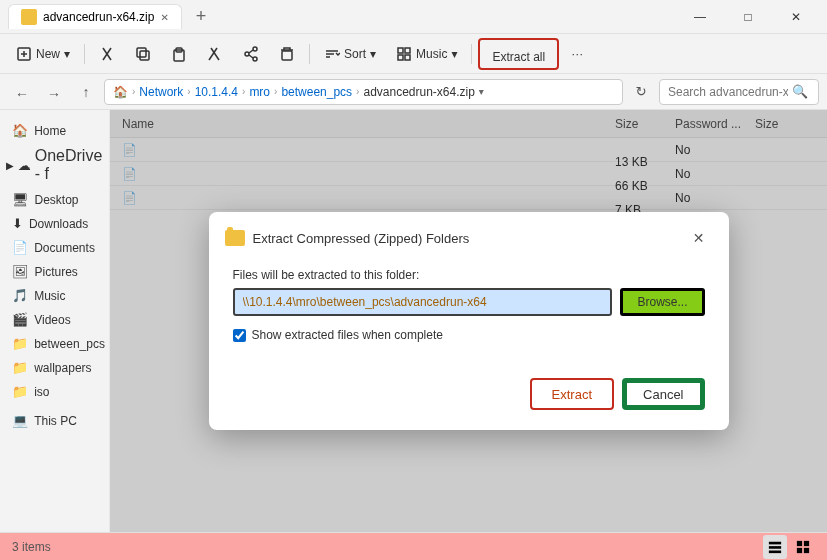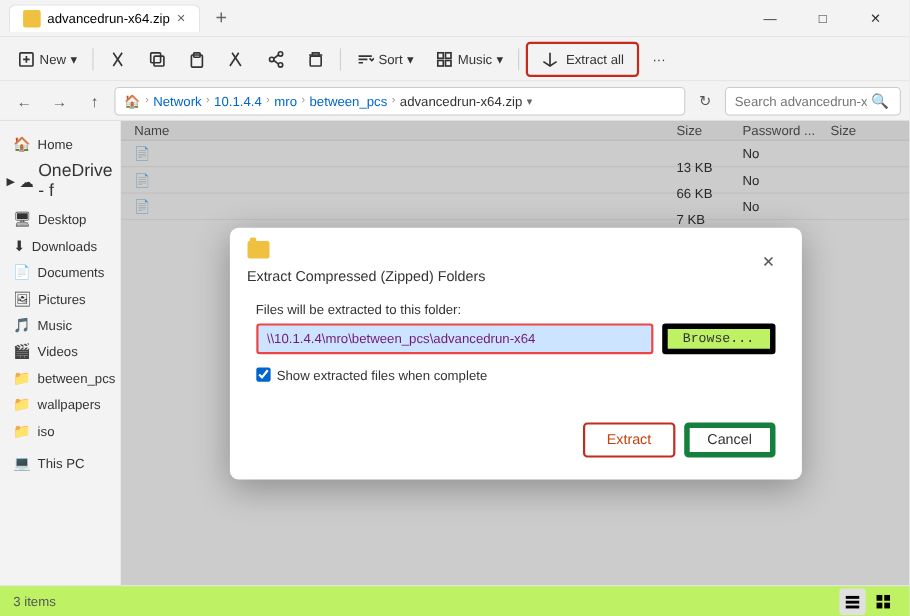--- a/index.html
+++ b/index.html
@@ -22,21 +22,21 @@
     .toolbar {
       display: flex; align-items: center; background: #f3f3f3; height: 40px; padding: 0 8px; gap: 4px;
       border-bottom: 1px solid #e0e0e0;
     }
     .toolbar-btn { display: flex; align-items: center; gap: 4px; padding: 4px 8px; border: none; background: transparent; border-radius: 4px; cursor: pointer; font-size: 12px; color: #333; height: 32px; }
     .toolbar-btn svg { width: 16px; height: 16px; }
     .toolbar-divider { width: 1px; height: 20px; background: #d0d0d0; margin: 0 2px; }
     .extract-all-btn { 
       display: flex; align-items: center; gap: 6px; padding: 4px 12px; 
       border: 2px solid #c42b1c; background: transparent; border-radius: 4px; 
-      cursor: pointer; font-size: 12px; color: #333; height: 32px; font-weight: 500;
+      cursor: pointer; font-size: 12px; color: #333; height: 32px; font-weight: 500; flex-direction: column;
     }
 
     
     .address-bar {
       display: flex; align-items: center; background: #f3f3f3; height: 36px; padding: 0 8px; gap: 4px;
       border-bottom: 1px solid #e0e0e0;
     }
     .nav-btn { width: 28px; height: 28px; border: none; background: transparent; border-radius: 4px; cursor: pointer; display: flex; align-items: center; justify-content: center; font-size: 14px; color: #555; }
     .breadcrumb-bar { 
       flex: 1; display: flex; align-items: center; height: 26px; background: white; 
@@ -56,53 +56,53 @@
 
     
     .sidebar { width: 110px; background: #f3f3f3; padding: 8px 0; overflow-y: auto; border-right: 1px solid #e8e8e8; }
     .sidebar-item { display: flex; align-items: center; gap: 6px; padding: 4px 8px; cursor: pointer; font-size: 12px; color: #333; border-radius: 4px; margin: 1px 4px; white-space: nowrap; overflow: hidden; }
     .sidebar-group { display: flex; align-items: center; gap: 4px; padding: 4px 6px; font-size: 12px; color: #333; cursor: pointer; }
 
     
     .content { flex: 1; background: white; position: relative; overflow: hidden; }
 
     
-    .table-header { display: flex; align-items: center; background: #f9f9f9; border-bottom: 1px solid #e8e8e8; padding: 8px 12px; font-size: 12px; color: #555; height: 18px; }
+    .table-header { display: flex; align-items: center; background: #f9f9f9; border-bottom: 1px solid #e8e8e8; padding: 8px 12px; font-size: 12px; color: #555; height: 28px; }
     .th-name { flex: 1; }
     .th-size { width: 60px; }
     .th-password { width: 80px; }
     .th-size2 { width: 60px; }
 
     
     .table-row { display: flex; align-items: center; padding: 3px 12px; font-size: 12px; color: #333; border-bottom: 1px solid #f0f0f0; height: 24px; }
     .tr-name { flex: 1; display: flex; align-items: center; gap: 6px; }
     .tr-size { width: 60px; margin-top: 25px; }
     .tr-password { width: 80px; }
     .tr-size2 { width: 60px; }
 
     
-    .status-bar { display: flex; align-items: center; background: #bef264; height: 28px; padding: 0 12px; border-top: 1px solid #e0e0e0; font-size: 12px; color: #555; justify-content: space-between; }
+    .status-bar { display: flex; align-items: center; background: #fca5a5; height: 28px; padding: 0 12px; border-top: 1px solid #e0e0e0; font-size: 12px; color: #555; justify-content: space-between; }
     .status-right { display: flex; gap: 4px; align-items: center; }
     .view-icon-btn { width: 24px; height: 24px; border: none; background: transparent; cursor: pointer; display: flex; align-items: center; justify-content: center; border-radius: 3px; }
     .view-icon-btn.active { background: #e0e0e0; }
 
     
     .dialog-overlay { position: absolute; top: 0; left: 0; right: 0; bottom: 0; background: rgba(0,0,0,0.2); display: flex; align-items: center; justify-content: center; z-index: 100; }
     .dialog { background: white; width: 520px; border-radius: 8px; box-shadow: 0 8px 32px rgba(0,0,0,0.3); overflow: hidden; }
     .dialog-titlebar { display: flex; align-items: center; justify-content: space-between; padding: 12px 16px 8px 16px; }
-    .dialog-title-left { display: flex; gap: 8px; font-size: 13px; color: #333; flex-direction: column; }
+    .dialog-title-left { display: flex; align-items: center; gap: 8px; font-size: 13px; color: #333; }
     .dialog-folder-icon { width: 20px; height: 16px; background: #f0c040; border-radius: 2px; position: relative; }
     .dialog-folder-icon::before { content: ''; position: absolute; top: -3px; left: 2px; width: 6px; height: 4px; background: #f0c040; border-radius: 2px 2px 0 0; }
     .dialog-close-btn { width: 28px; height: 28px; border: none; background: transparent; border-radius: 50%; cursor: pointer; font-size: 14px; color: #555; display: flex; align-items: center; justify-content: center; }
     .dialog-body { padding: 8px 24px 16px 24px; }
     .dialog-heading { font-size: 18px; font-weight: 400; color: #1a1a1a; margin-bottom: 16px; }
     .dialog-label { font-size: 12px; color: #333; margin-bottom: 6px; }
     .dialog-path-row { display: flex; gap: 8px; align-items: center; margin-bottom: 12px; }
-    .dialog-path-input { flex: 1; height: 28px; border: 2px solid #ef4444; border-radius: 3px; padding: 0 8px; font-size: 12px; background: #cce4ff; color: #701a75; outline: none; }
-    .dialog-browse-btn { height: 28px; padding: 0 14px; border: 5px solid #000000; border-radius: 3px; background: #bef264; font-size: 12px; cursor: pointer; color: #333; white-space: nowrap; font-family: Liberation Mono, monospace; }
+    .dialog-path-input { flex: 1; height: 28px; border: 2px solid #404040; border-radius: 3px; padding: 0 8px; font-size: 12px; background: #cce4ff; color: #a16207; outline: none; }
+    .dialog-browse-btn { height: 28px; padding: 0 14px; border: 3px solid #000000; border-radius: 3px; background: #84cc16; font-size: 12px; cursor: pointer; color: #333; white-space: nowrap; }
     .dialog-checkbox-row { display: flex; align-items: center; gap: 6px; margin-bottom: 20px; }
     .dialog-checkbox { width: 13px; height: 13px; accent-color: #0066cc; cursor: pointer; }
     .dialog-checkbox-label { font-size: 12px; color: #333; }
     .dialog-footer { display: flex; justify-content: flex-end; gap: 8px; padding: 0 24px 20px 24px; }
     .btn-extract { 
       height: 32px; padding: 0 20px; border: 2px solid #c42b1c; background: transparent; 
       border-radius: 4px; font-size: 13px; cursor: pointer; color: #c2410c; font-weight: 500;
     }
     .btn-cancel { height: 32px; padding: 0 16px; border: 5px solid #15803d; background: transparent; border-radius: 4px; font-size: 13px; cursor: pointer; color: #333; }
   </style>

